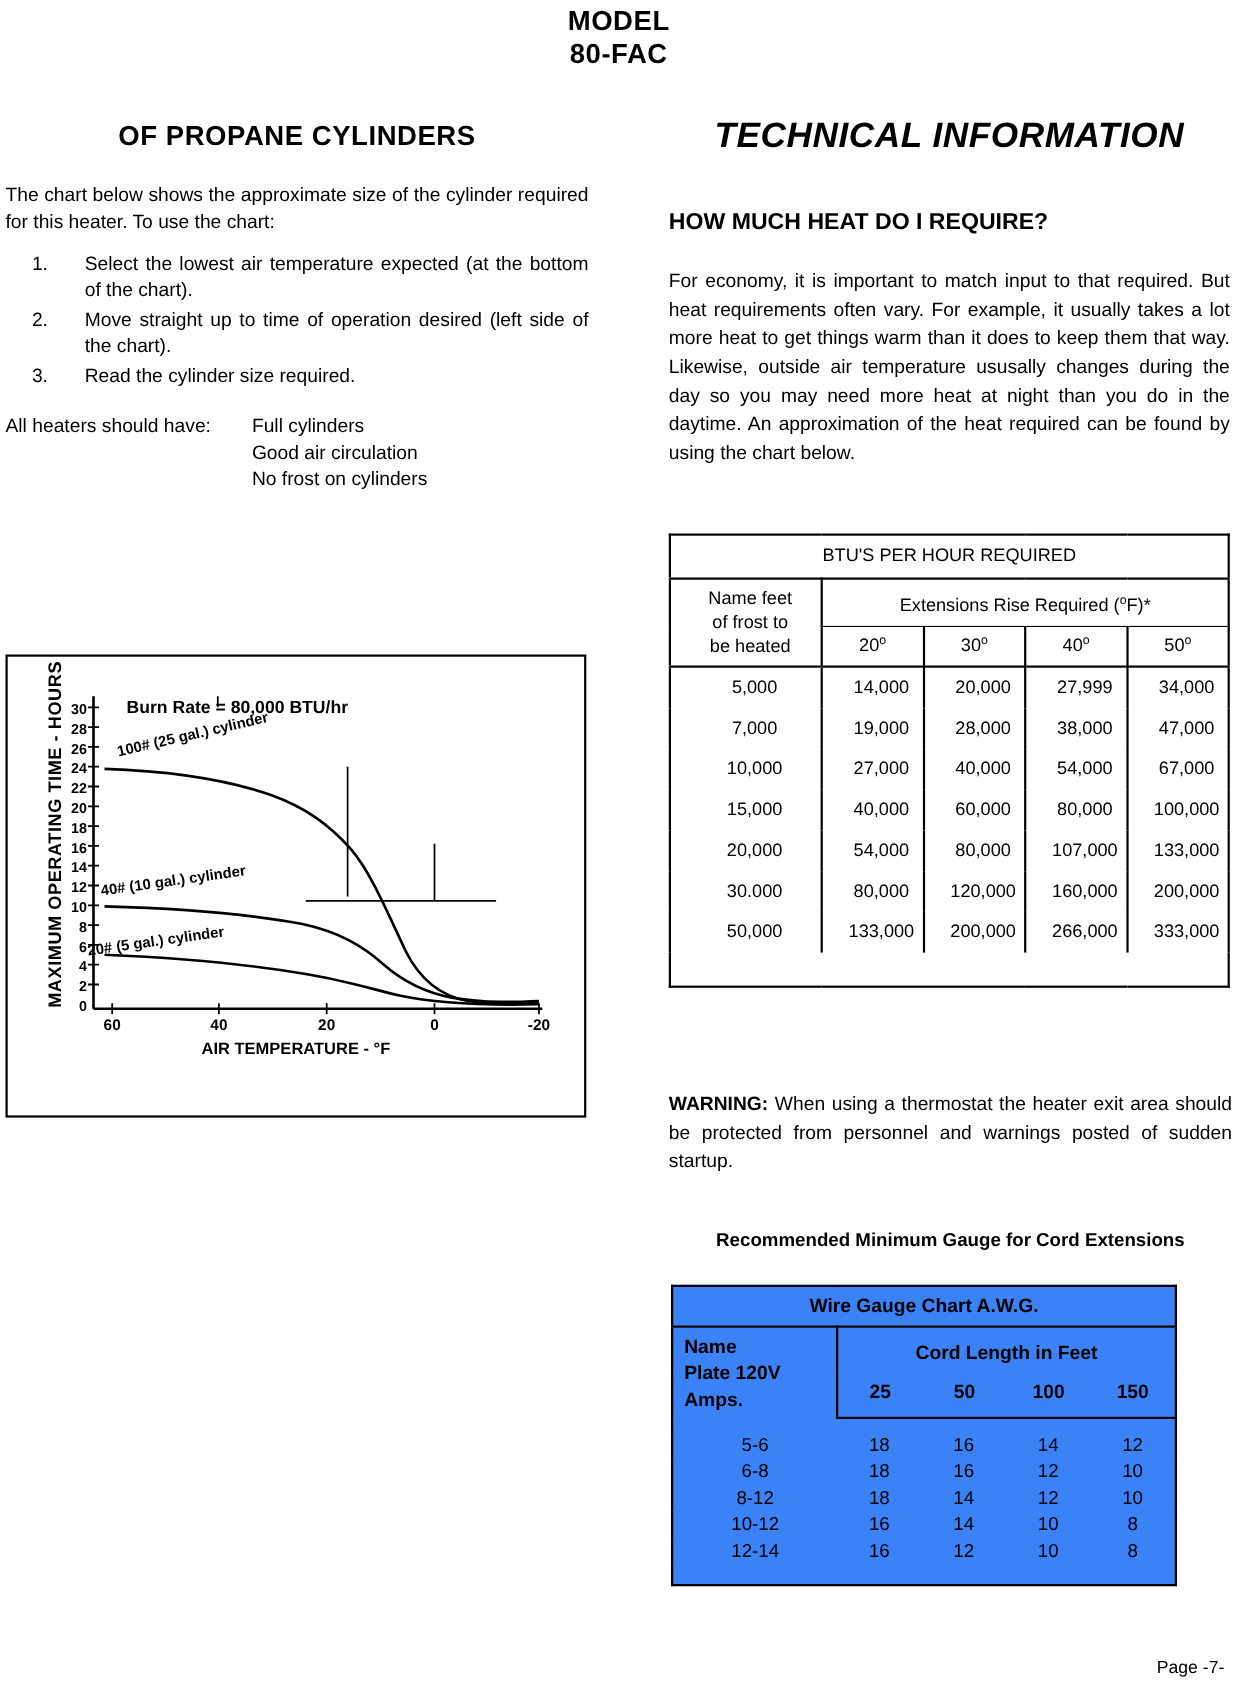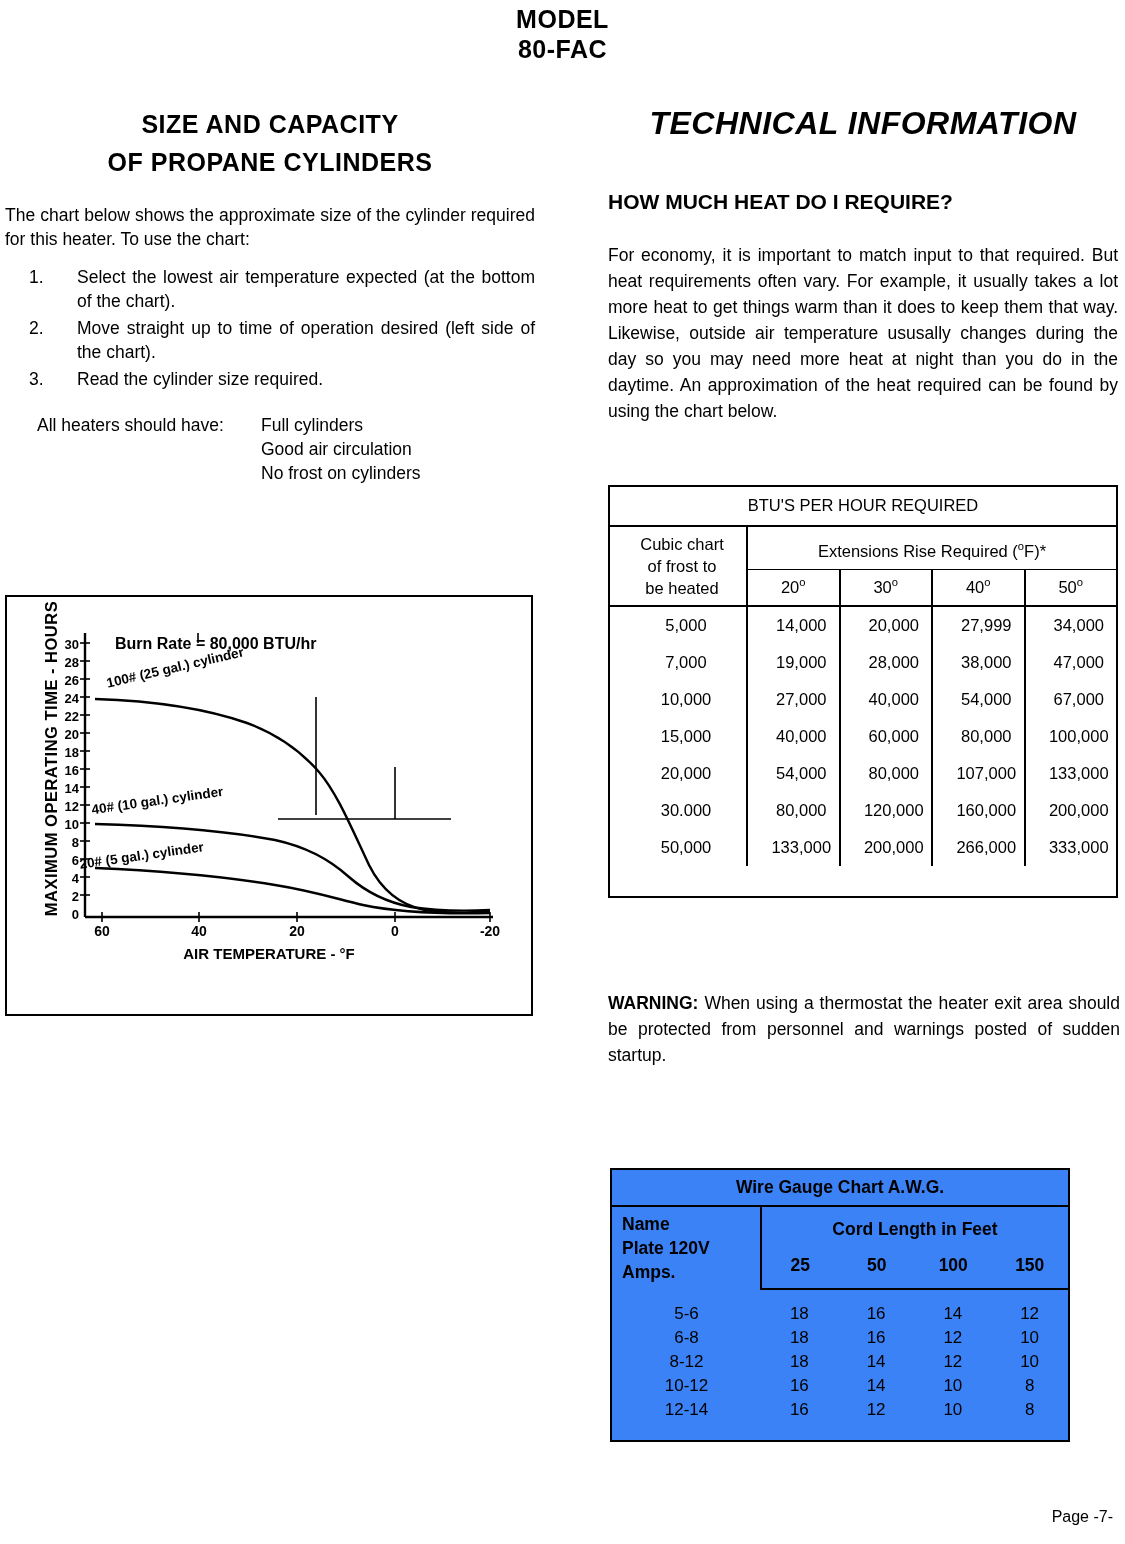--- a/index.html
+++ b/index.html
@@ -24,21 +24,21 @@
   .left-col { position:absolute; left:5px; top:105px; width:530px; }
   .lc-title {
     text-align:center; font-weight:bold; font-size:25px; line-height:38px;
     letter-spacing:0.5px;
   }
   .lc-body { margin-top:22px; font-size:17.5px; line-height:24px; text-align:justify; }
   .lc-body p { margin:0 0 0 0; }
   ol.steps { margin:14px 0 0 0; padding:0; list-style:none; }
   ol.steps li { position:relative; padding-left:72px; margin-bottom:3px; font-size:17.5px; line-height:24px; }
   ol.steps li .num { position:absolute; left:24px; top:0; }
-  .allheat { margin-top:22px; font-size:17.5px; line-height:24px; position:relative;margin-left:32px; }
+  .allheat { margin-top:22px; font-size:17.5px; line-height:24px; position:relative; }
   .allheat .lab { display:inline-block; }
   .allheat .vals { position:absolute; left:224px; top:0; }
   .allheat .vals div { line-height:24px; }
 
   
   .graph-box {
     position:absolute; left:5px; top:595px; width:524px; height:417px;
     border:2px solid #000; background:#fff;
   }
   .g-ylabel {
@@ -102,21 +102,20 @@
 
 <div class="page">
 
   <div class="model-head">
     <div>MODEL</div>
     <div>80-FAC</div>
   </div>
 
   <div class="left-col">
     <div class="lc-title">
-      <div>SIZE  AND  CAPACITY</div>
       <div>OF  PROPANE  CYLINDERS</div>
     </div>
     <div class="lc-body">
       <p>The chart below shows the approximate size of the cylinder required for this heater.   To use the chart:</p>
       <ol class="steps">
         <li>
           <span class="num">1.</span>
           <span>Select the lowest air temperature expected (at the bottom of the chart).</span>
         </li>
         <li>
@@ -224,21 +223,21 @@
     <div class="rc-body">For economy, it is important to match input to that required. But heat requirements often vary. For example, it usually takes a lot more heat to get things warm than it does to keep them that way.   Likewise, outside air temperature ususally changes during the day so you may need more heat at night than you do in the daytime.  An approximation of the heat required can be found by using the chart below.</div>
   </div>
 
   <table class="btu-table">
     <tbody>
       <tr>
         <td class="btu-head" colspan="5">BTU'S PER HOUR REQUIRED</td>
       </tr>
       <tr>
         <td class="btu-sub-left" rowspan="2">
-          <div>Cubic  chart</div>
+          <div>Name  feet</div>
           <div>of  frost  to</div>
           <div>be  heated</div>
         </td>
         <td class="btu-rise" colspan="4"><span>Extensions Rise Required (</span><sup>o</sup><span>F)*</span></td>
       </tr>
       <tr class="btu-sep">
         <td class="btu-degcell btu-sep"><span>20</span><sup>o</sup></td>
         <td class="btu-degcell btu-sep"><span>30</span><sup>o</sup></td>
         <td class="btu-degcell btu-sep"><span>40</span><sup>o</sup></td>
         <td class="btu-degcell last btu-sep"><span>50</span><sup>o</sup></td>
@@ -296,20 +295,21 @@
       <tr>
           <td colspan="5" style="height:12px;"></td>
         </tr>
     </tbody>
   </table>
 
   <div class="warning">
     <b>WARNING:</b><span> When using a thermostat the heater exit area should be protected from personnel and warnings posted of sudden startup.</span>
   </div>
 
+  <div class="wg-caption">Recommended Minimum Gauge for Cord Extensions</div>
 
   <table class="wg-table">
     <tbody>
       <tr>
         <td class="wg-head" colspan="2">Wire Gauge Chart A.W.G.</td>
       </tr>
       <tr>
         <td class="wg-nameplate" rowspan="2">
           <div>Name</div>
           <div>Plate  120V</div>

